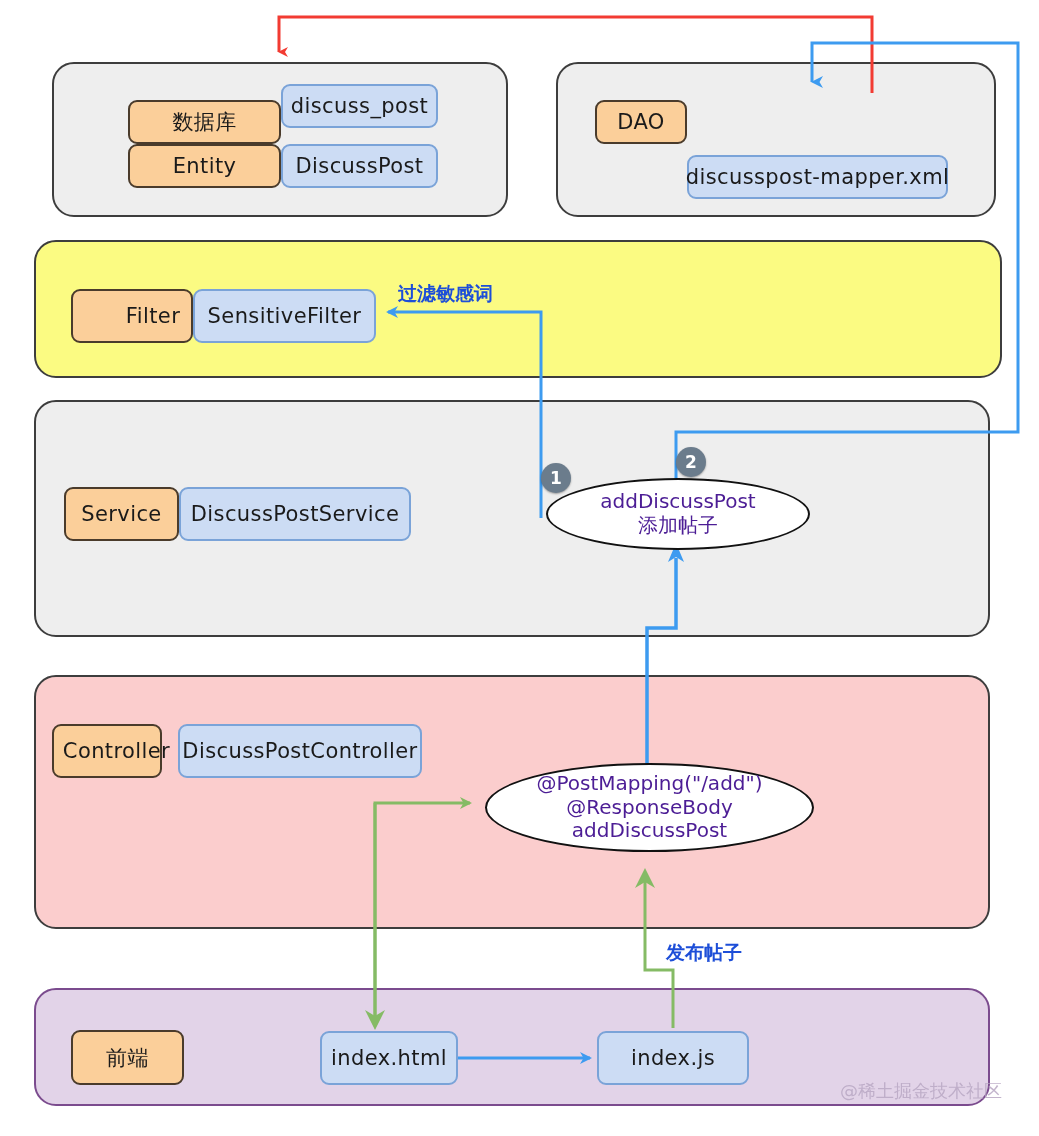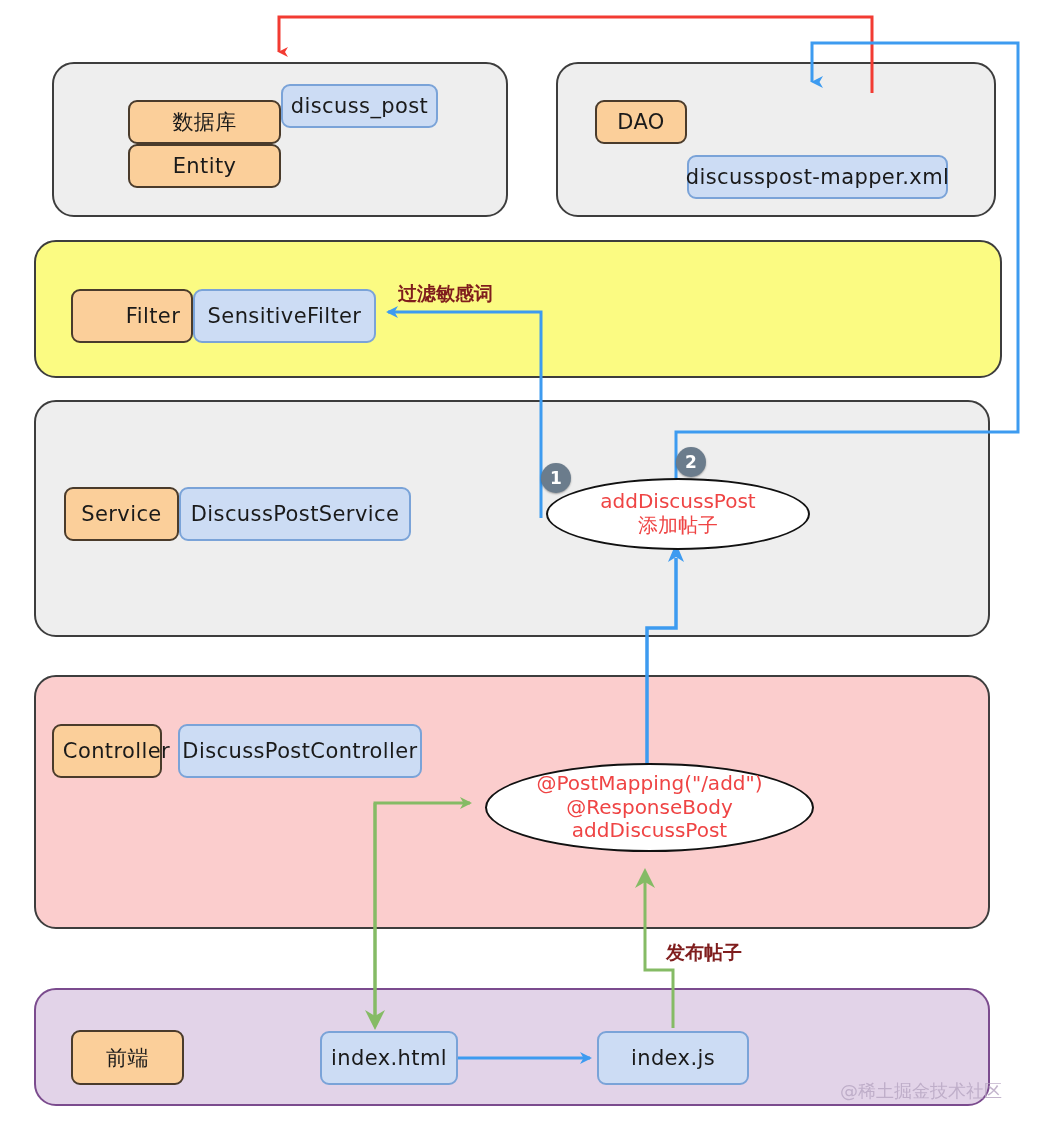--- a/index.html
+++ b/index.html
@@ -45,40 +45,40 @@
   }
 
   
   .ellipse{
     position:absolute;
     background:#ffffff;
     border:2.5px solid #111;
     border-radius:50%;
     display:flex;flex-direction:column;
     align-items:center;justify-content:center;
-    font-size:20px;color:#ef4444;line-height:1.18;
+    font-size:20px;color:#4c1d95;line-height:1.18;
     text-align:center;white-space:nowrap;
     z-index:6;
   }
 
   
   .badge{
     position:absolute;
     width:30px;height:30px;border-radius:50%;
     background:#6b7c8c;
     color:#fff;font-size:17px;font-weight:bold;
     display:flex;align-items:center;justify-content:center;
     z-index:9;
     box-shadow:0 1px 2px rgba(0,0,0,.35);
   }
 
   
   .anno{
     position:absolute;
-    font-size:19px;font-weight:bold;color:#7f1d1d;
+    font-size:19px;font-weight:bold;color:#1d4ed8;
     white-space:nowrap;z-index:8;
   }
   .watermark{
     position:absolute;
     font-size:18px;color:#b9a8c4;
     white-space:nowrap;z-index:8;
     opacity:.85;
   }
 
   svg.wires{position:absolute;left:0;top:0;width:1039px;height:1136px;z-index:5;overflow:visible;}
@@ -138,20 +138,21 @@
       <path d="M458,1058 L590,1058" fill="none" stroke="#3d9bf0" stroke-width="3" marker-end="url(#ar-blue)"></path>
     </g>
   </svg>
 
   <div class="layer grey" style="left:52px;top:62px;width:456px;height:155px;"></div>
 
   <div class="pill tag" style="left:128px;top:100px;width:153px;height:44px;text-align:right;">数据库</div>
   <div class="pill val" style="left:281px;top:84px;width:157px;height:44px;">discuss_post</div>
 
   <div class="pill tag" style="left:128px;top:144px;width:153px;height:44px;">Entity</div>
+  <div class="pill val" style="left:281px;top:144px;width:157px;height:44px;">DiscussPost</div>
 
   <div class="layer grey" style="left:556px;top:62px;width:440px;height:155px;"></div>
 
   <div class="pill tag" style="left:595px;top:100px;width:92px;height:44px;">DAO</div>
   <div class="pill val" style="left:687px;top:155px;width:261px;height:44px;">discusspost-mapper.xml</div>
 
   <div class="layer yellow" style="left:34px;top:240px;width:968px;height:138px;"></div>
 
   <div class="pill tag" style="left:71px;top:289px;width:122px;height:54px;padding-left:42px;">Filter</div>
   <div class="pill val" style="left:193px;top:289px;width:183px;height:54px;">SensitiveFilter</div>

